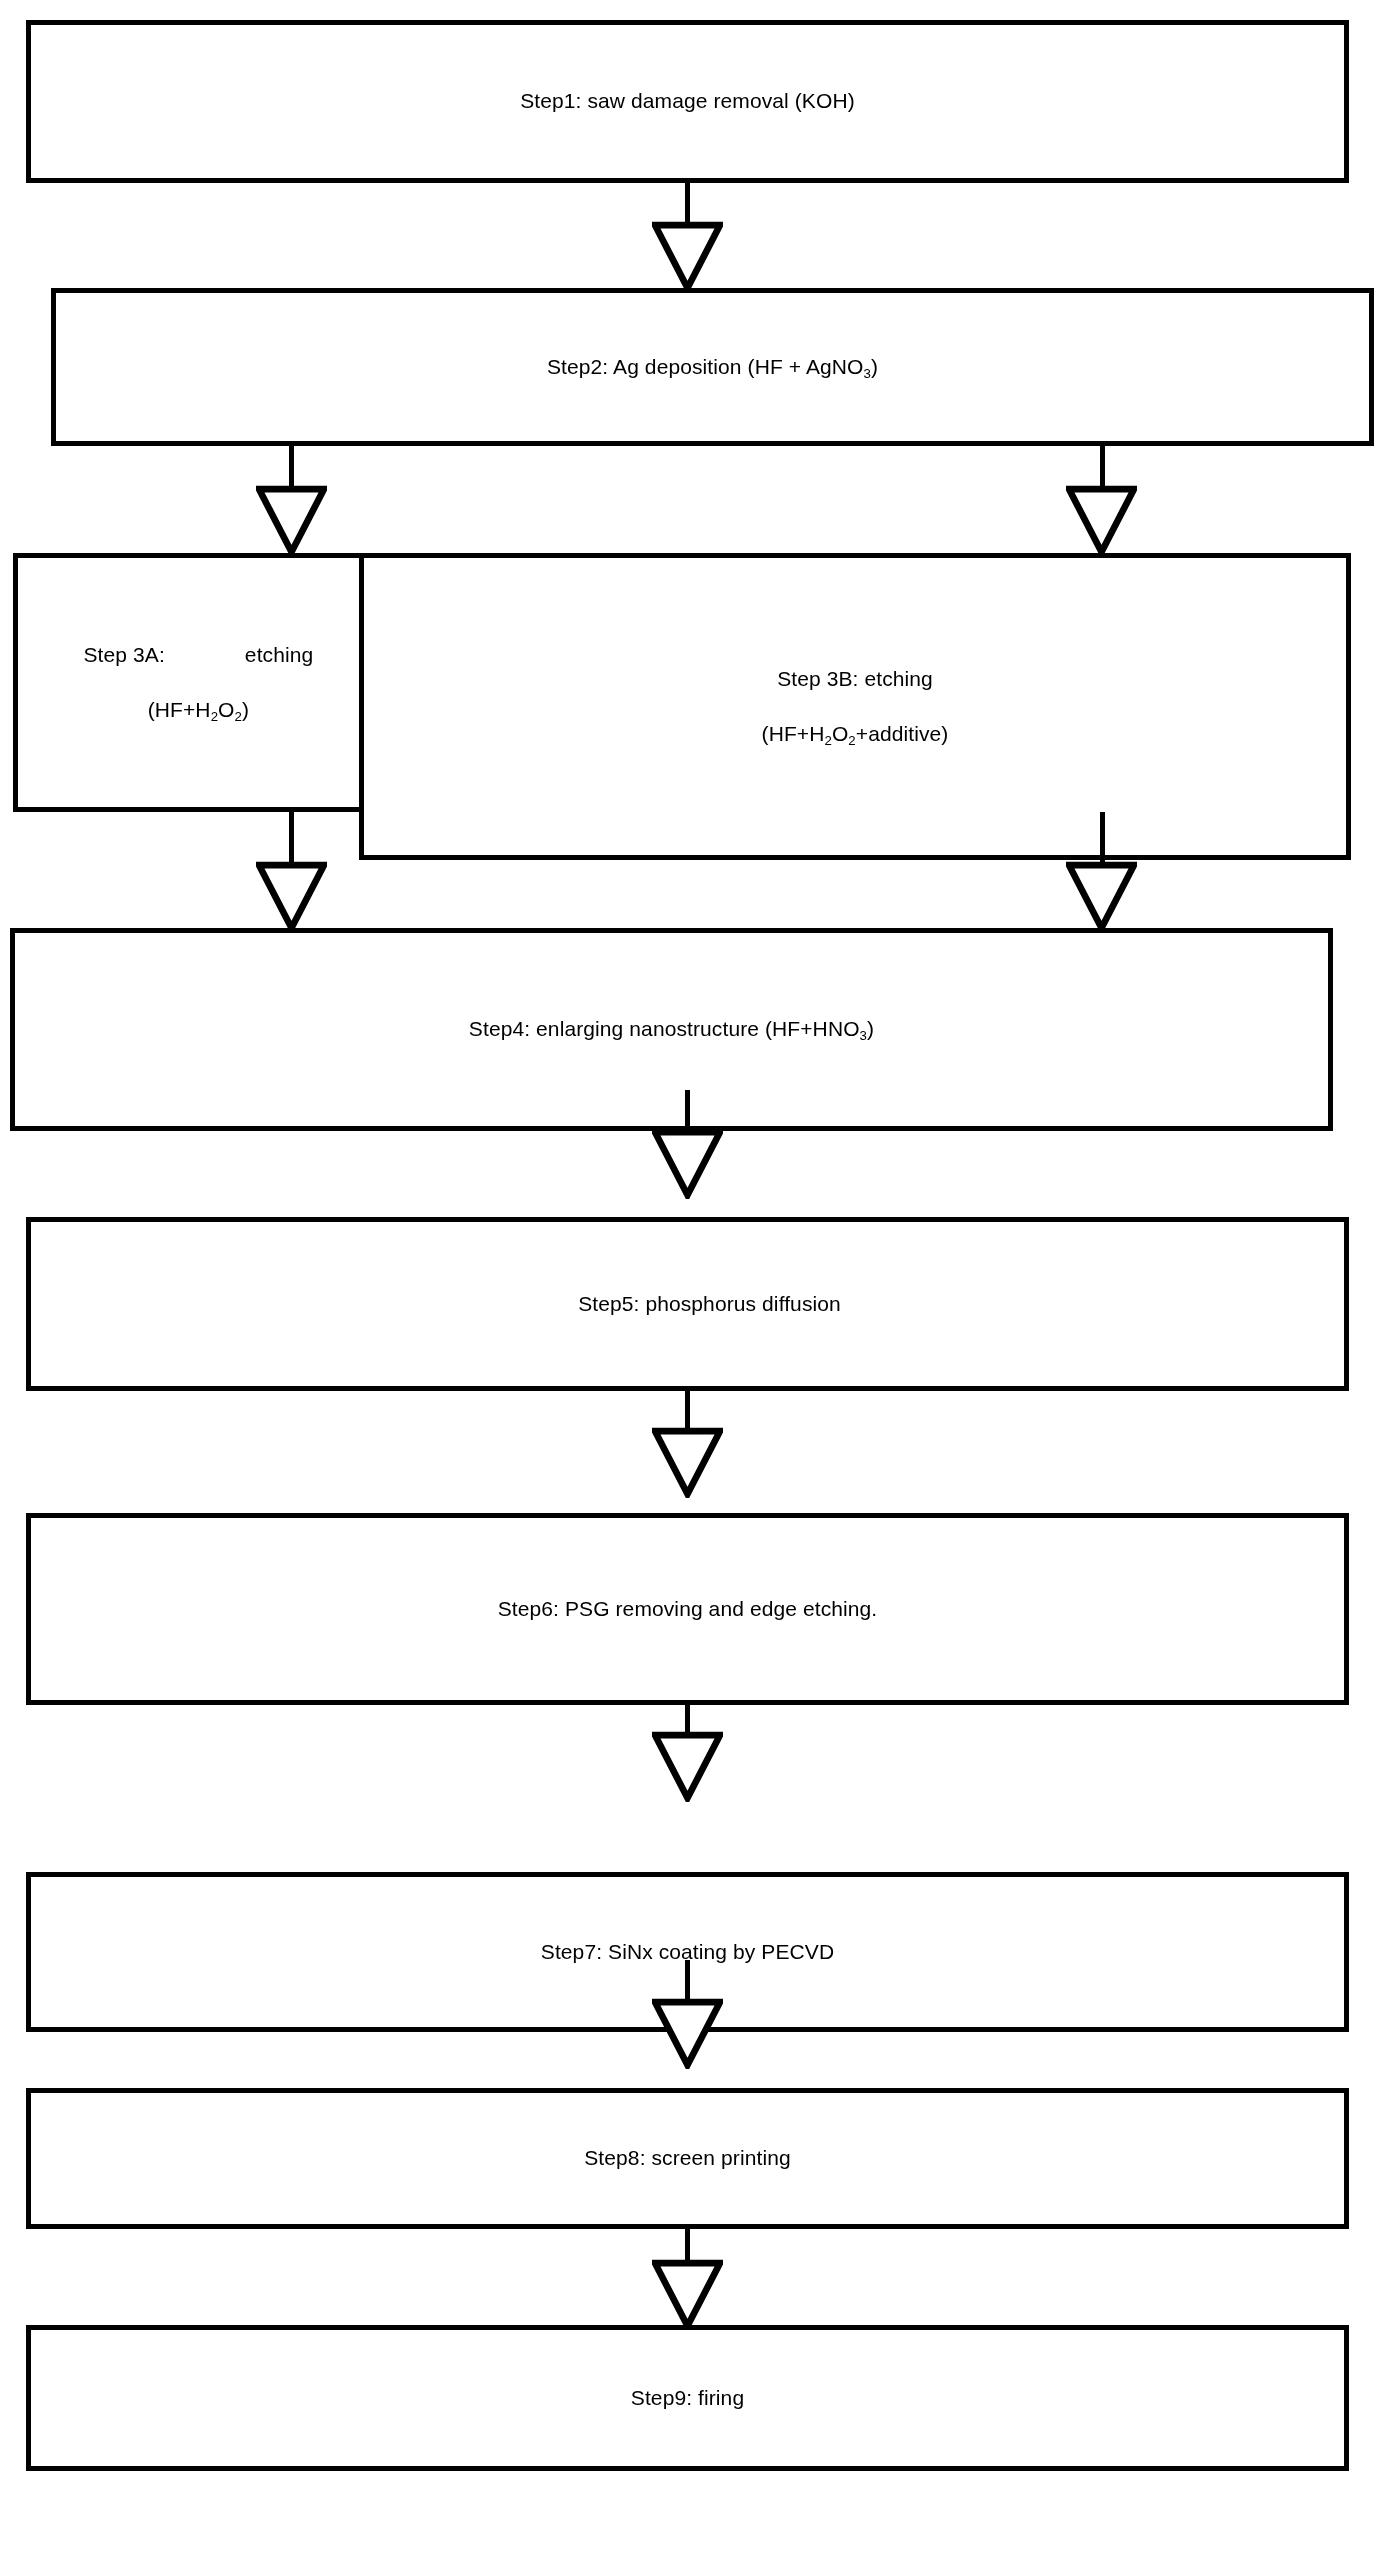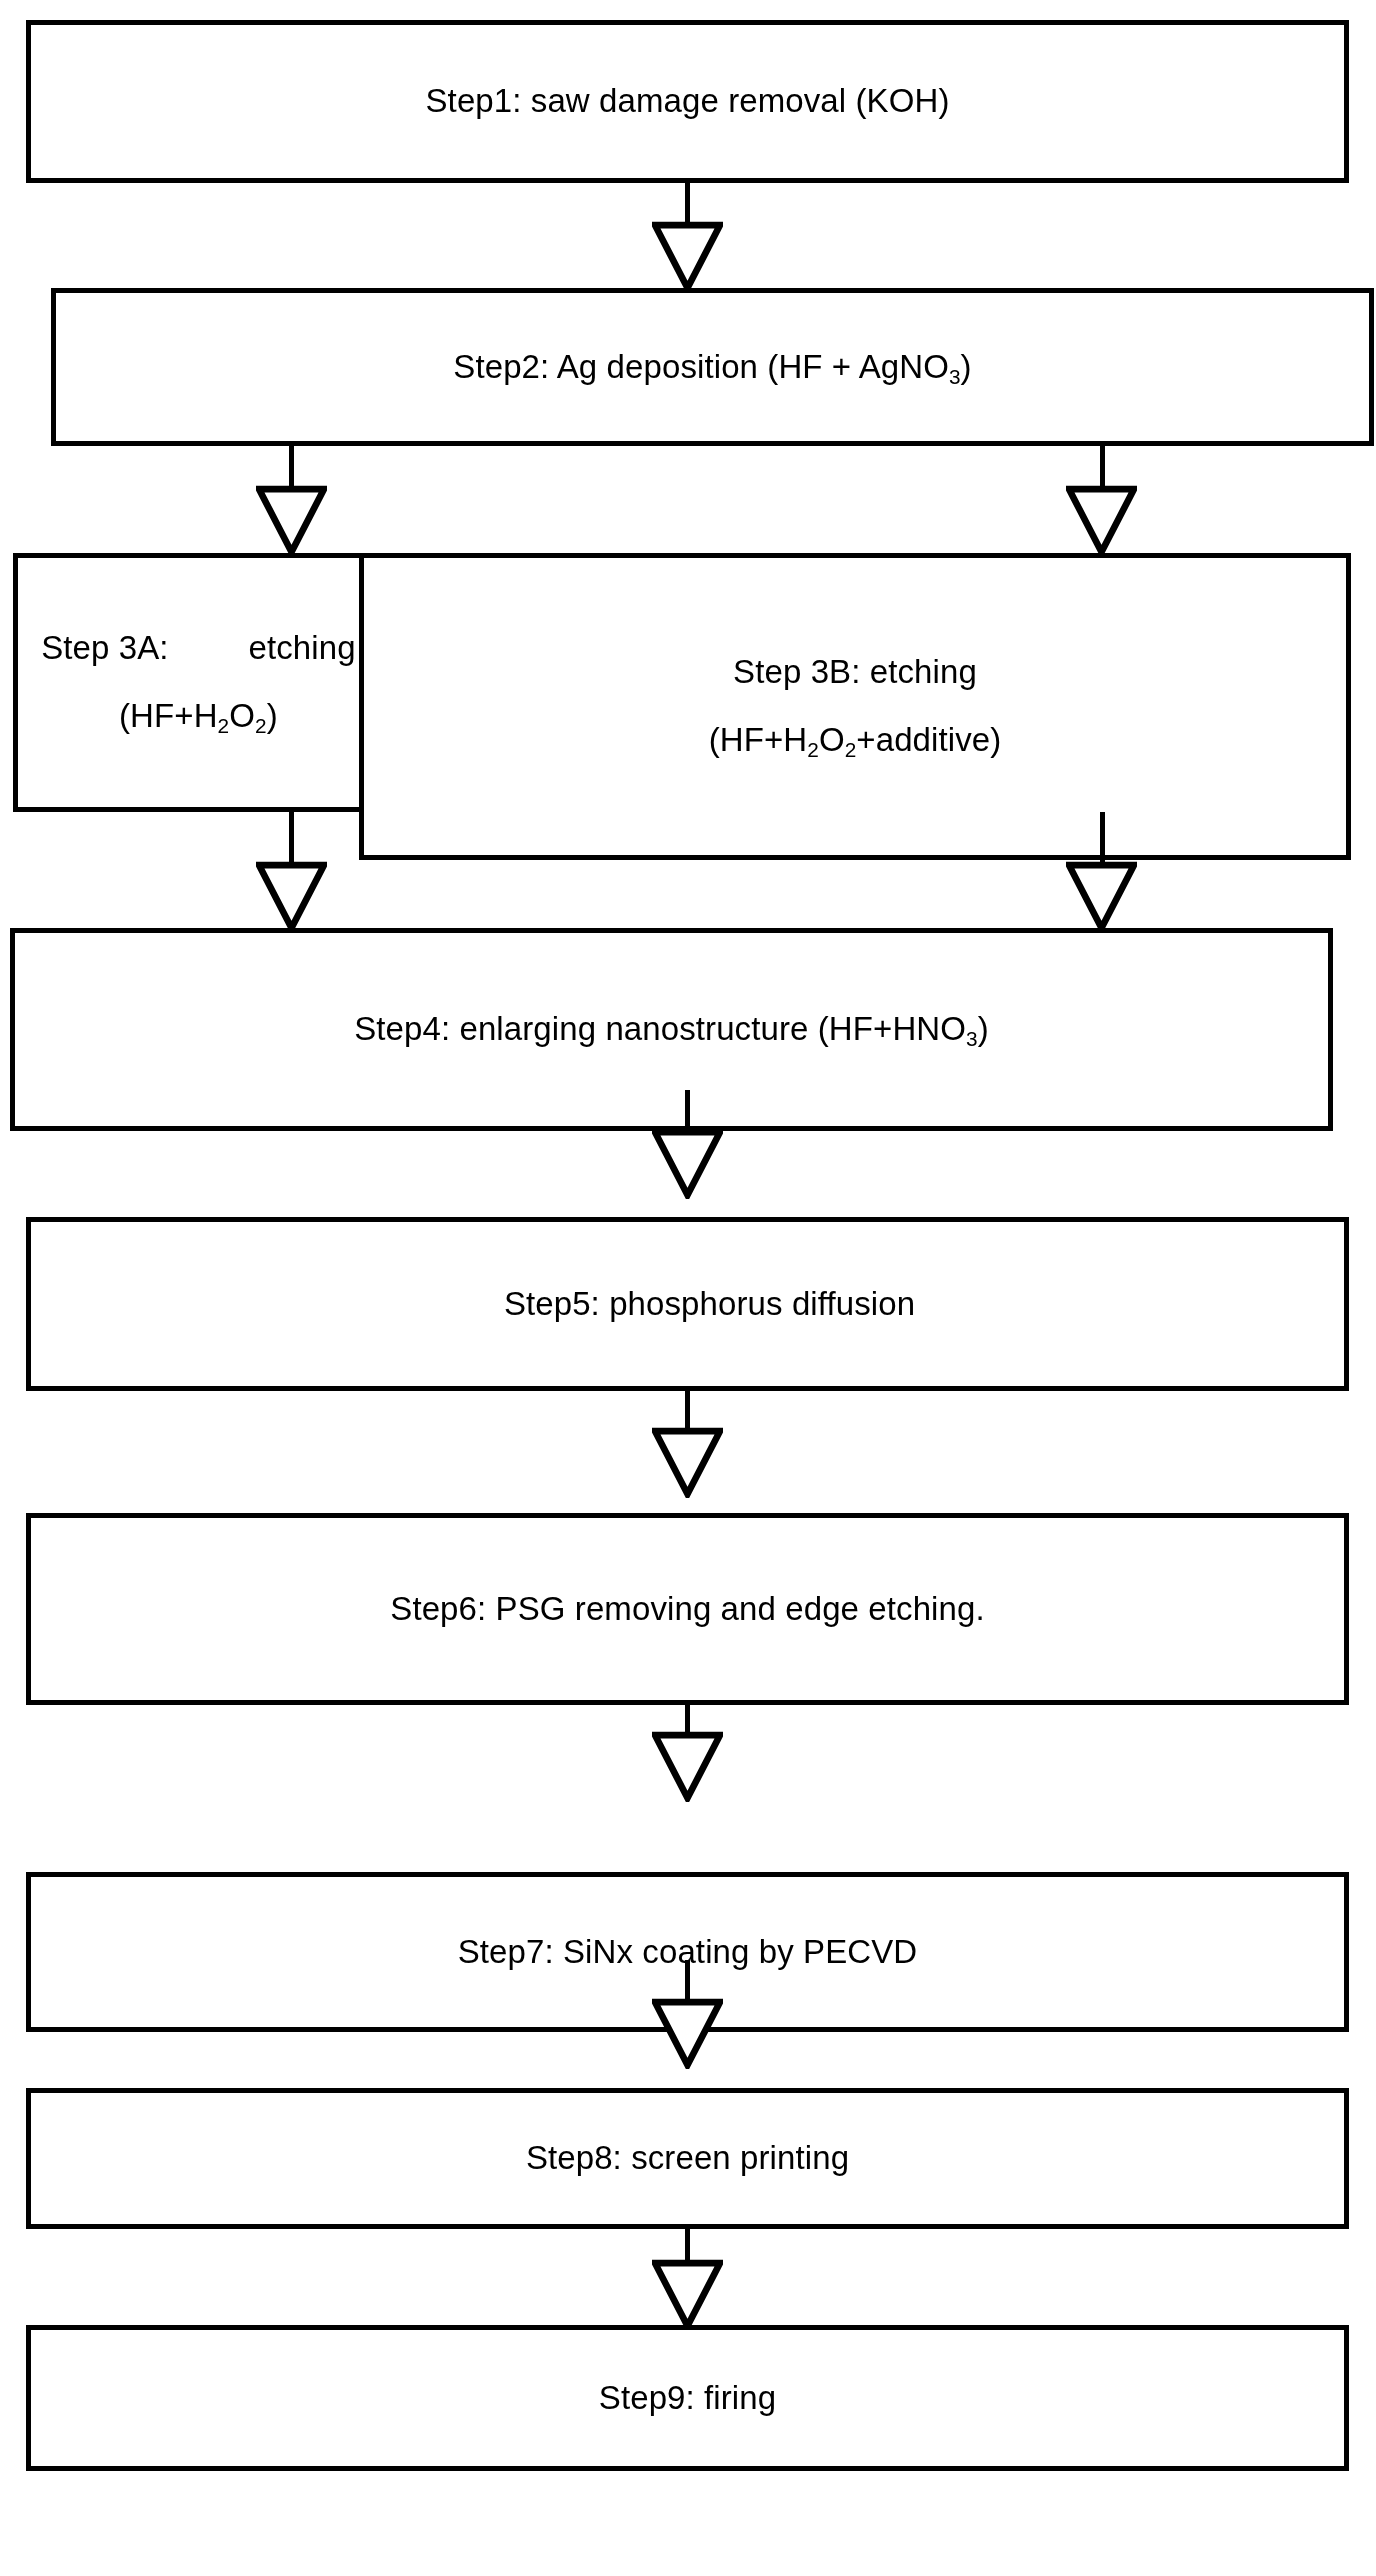--- a/index.html
+++ b/index.html
@@ -24,21 +24,21 @@
     box-sizing: border-box;
     border: 5.2px solid #000000;
     background: #ffffff;
     display: flex;
     flex-direction: column;
     align-items: center;
     justify-content: center;
     text-align: center;
   }
   .box-label {
-    font-size: 33px;
+    font-size: 21px;
     line-height: 1.05;
     color: #000000;
     white-space: nowrap;
     letter-spacing: 0.1px;
   }
   .box-label.line2 {
     margin-top: 33px;
   }
   sub {
     font-size: 0.63em;

